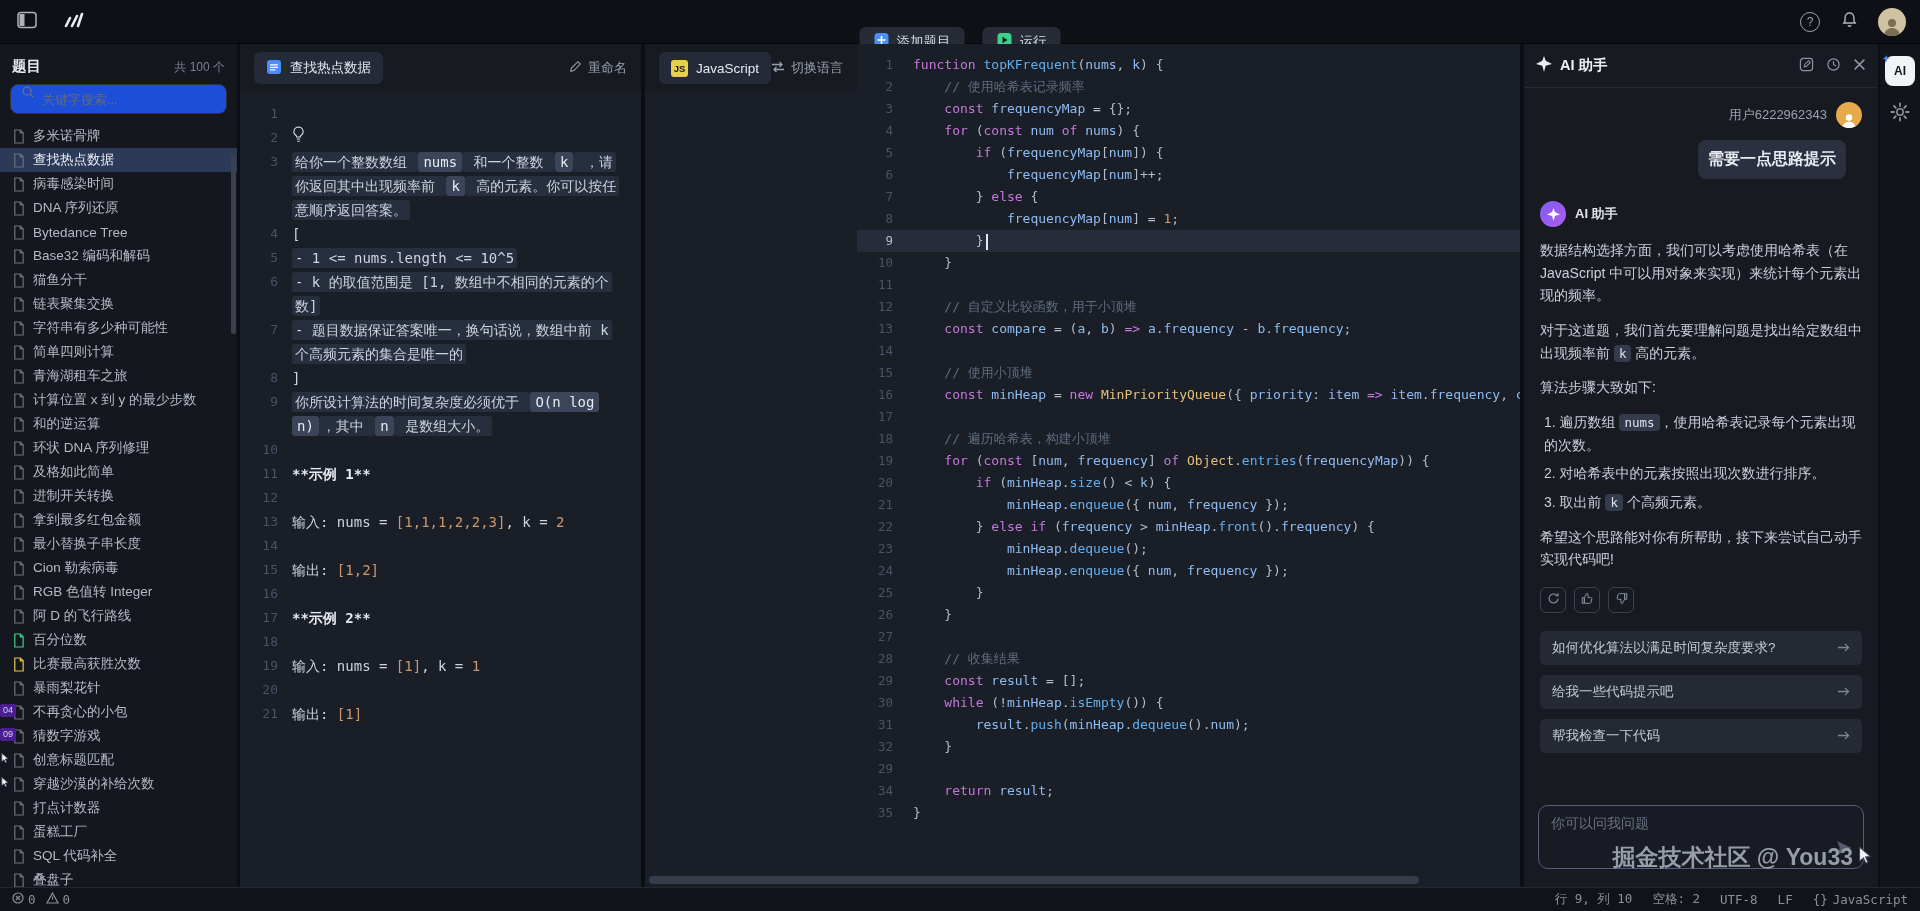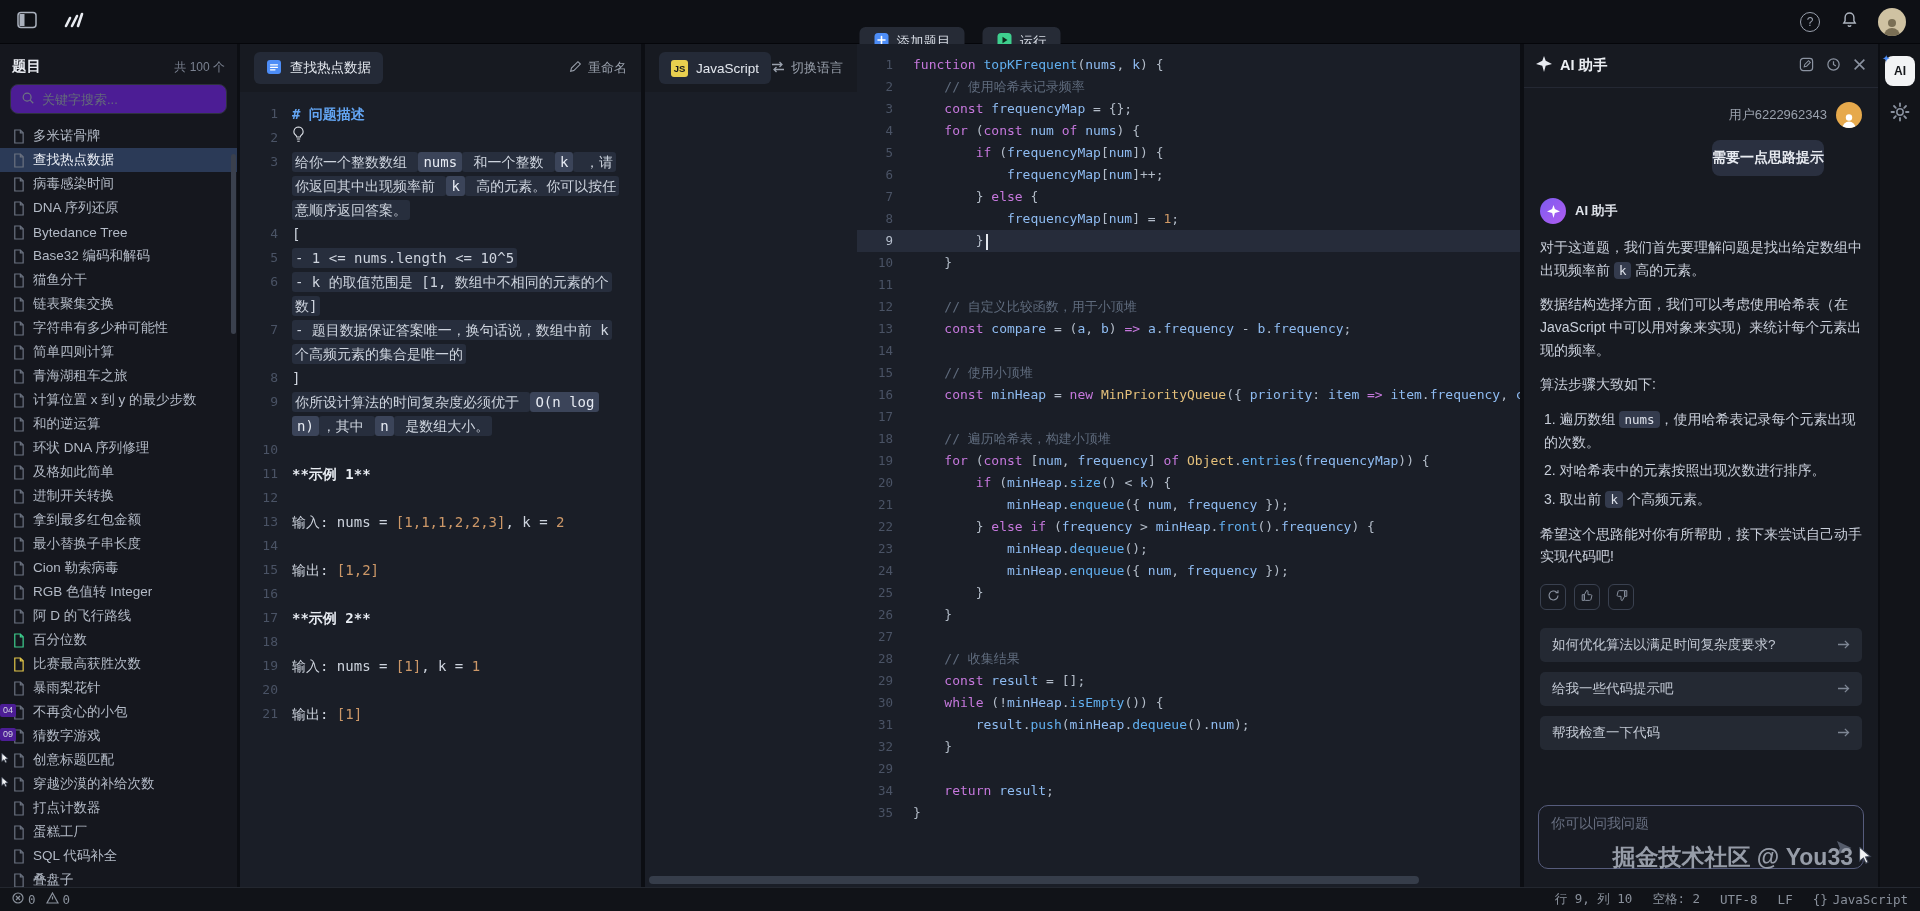--- a/index.html
+++ b/index.html
@@ -20,21 +20,21 @@
   .avatar-top { width:28px; height:28px; border-radius:50%; background:#cfc2a2; display:flex; align-items:flex-end; justify-content:center; overflow:hidden; cursor:pointer; }
 
   
   .main { flex:1; display:flex; min-height:0; }
 
   
   .sidebar { width:240px; flex:0 0 auto; background:#15171e; border-right:3px solid #0c0e13; display:flex; flex-direction:column; position:relative; }
   .sb-head { display:flex; align-items:baseline; justify-content:space-between; padding:13px 12px 8px; }
   .sb-title { color:#e8ebf1; font-size:14.5px; font-weight:700; }
   .sb-count { color:#7a8190; font-size:12px; }
-  .sb-search { margin:0 10px 10px; height:30px; background:#4c1d95; border:1px solid #2e323d; border-radius:8px; display:flex; align-items:center; gap:7px; padding:0 10px; }
+  .sb-search { margin:0 10px 10px; height:30px; background:#1d4ed8; border:1px solid #2e323d; border-radius:8px; display:flex; gap:7px; padding:0 10px; }
   .sb-search input { background:transparent; border:none; outline:none; color:#c8cdd6; font-size:13px; width:100%; font-family:inherit; }
   .sb-search input::placeholder { color:#646b7a; }
   .sb-list { flex:1; overflow:hidden; }
   .side-item { height:24px; display:flex; align-items:center; gap:8px; padding:0 10px 0 12px; font-size:13.5px; color:#b3bac6; cursor:pointer; white-space:nowrap; position:relative; }
   .side-item.active { background:#2b3a57; color:#e9edf4; }
   .si-icon { flex:0 0 auto; display:flex; }
   .si-label { overflow:hidden; text-overflow:ellipsis; }
   .si-badge { position:absolute; left:0; top:4px; background:#4c1d95; color:#d4d9e2; font-size:9px; padding:0 3px; border-radius:2px; line-height:13px; z-index:2; }
   .si-cursor { position:absolute; left:1px; top:4px; z-index:2; }
   .sb-scroll { position:absolute; right:1px; top:110px; width:5px; height:180px; background:#3a404d; border-radius:3px; }
@@ -75,21 +75,21 @@
 
   
   .ai { width:356px; flex:0 0 auto; background:#171a21; display:flex; flex-direction:column; position:relative; border-right:2px solid #0c0e13; }
   .ai-head { height:44px; display:flex; align-items:center; gap:8px; padding:0 12px; border-bottom:1px solid #242833; flex:0 0 auto; }
   .ai-title { color:#eceff4; font-size:14.5px; font-weight:700; }
   .ai-head-icons { margin-left:auto; display:flex; gap:12px; align-items:center; }
   .ai-chat { flex:1; overflow:hidden; padding:14px 16px 0; display:flex; flex-direction:column; }
   .u-row { display:flex; justify-content:flex-end; align-items:center; gap:9px; }
   .u-name { color:#9aa1ad; font-size:13px; }
   .u-avatar { width:26px; height:26px; border-radius:50%; background:#e6a94c; display:flex; align-items:flex-end; justify-content:center; overflow:hidden; }
-  .u-bubble { align-self:flex-end; margin:12px 38px 0 0; background:#2a3040; border-radius:8px; padding:9px 0; color:#e7eaf0; font-size:14px; font-weight:600; }
+  .u-bubble { align-self:flex-end; margin:12px 16px 0 0; background:#2a3040; border-radius:8px; padding:9px 10px; color:#e7eaf0; font-size:16px; font-weight:600; }
   .a-row { display:flex; align-items:center; gap:9px; margin-top:22px; }
   .a-avatar { width:26px; height:26px; border-radius:50%; background:linear-gradient(135deg,#7d5cf0,#b05cf0); display:flex; align-items:center; justify-content:center; }
   .a-name { color:#dfe3ea; font-size:13px; font-weight:600; }
   .ai-p { color:#c9cfda; font-size:14px; line-height:1.62; margin-top:12px; }
   .ai-badge { background:#343b4d; color:#dde1e9; font-family:"DejaVu Sans Mono",monospace; font-size:12.5px; padding:1px 5px; border-radius:4px; }
   .ai-steps { margin-top:6px; counter-reset:s; }
   .ai-step { color:#c9cfda; font-size:14px; line-height:1.62; margin-top:6px; padding-left:4px; }
   .ai-step::before { counter-increment:s; content:counter(s) ". "; }
   .ai-actions { display:flex; gap:8px; margin-top:16px; }
   .ai-act { width:26px; height:26px; border:1px solid #3a4150; border-radius:6px; background:none; display:flex; align-items:center; justify-content:center; cursor:pointer; }
@@ -516,21 +516,20 @@
             <svg width="13" height="13" viewBox="0 0 16 16">
                 <path d="M2 14l1-4 8-8 3 3-8 8-4 1z" fill="none" stroke="#9aa1ad" stroke-width="1.3"></path>
               </svg>
           </span>
           <span>重命名</span>
         </button>
       </div>
       <div class="md-area" id="md-area">
           <div class="md-line">
             <span class="md-gutter">1</span>
-            <div class="md-content"><span class="sg-h"># 问题描述</span></div>
           </div>
           <div class="md-line">
             <span class="md-gutter">2</span>
             <div class="md-content"><span><svg width="13" height="17" viewBox="0 0 13 17">
                   <path d="M6.5 1a4.6 4.6 0 0 0-2.7 8.3c.5.4.9 1 .9 1.7h3.6c0-.7.4-1.3.9-1.7A4.6 4.6 0 0 0 6.5 1z" fill="none" stroke="#d9dde4" stroke-width="1.1"></path>
                   <path d="M4.8 13h3.4M5.3 15.2h2.4" stroke="#d9dde4" stroke-width="1.1"></path>
                 </svg></span></div>
           </div>
           <div class="md-line">
             <span class="md-gutter">3</span>
@@ -711,22 +710,22 @@
         <div class="a-row">
           <span class="a-avatar">
             <svg width="13" height="13" viewBox="0 0 16 16">
                 <path d="M8 0l1.7 4.8L16 8l-6.3 1.7L8 16l-1.7-6.3L0 8l6.3-3.2z" fill="#fff"></path>
               </svg>
           </span>
           <span class="a-name">AI 助手</span>
         </div>
 
         <div id="ai-paras">
+            <p class="ai-p"><span>数据结构选择方面，我们可以考虑使用哈希表（在 JavaScript 中可以用对象来实现）来统计每个元素出现的频率。</span></p>
             <p class="ai-p"><span>对于这道题，我们首先要理解问题是找出给定数组中出现频率前 </span><span class="ai-badge">k</span><span> 高的元素。</span></p>
-            <p class="ai-p"><span>数据结构选择方面，我们可以考虑使用哈希表（在 JavaScript 中可以用对象来实现）来统计每个元素出现的频率。</span></p>
           </div>
         <p class="ai-p">算法步骤大致如下:</p>
         <div class="ai-steps" id="ai-steps">
             <div class="ai-step"><span>遍历数组 </span><span class="ai-badge">nums</span><span>，使用哈希表记录每个元素出现的次数。</span></div>
             <div class="ai-step"><span>对哈希表中的元素按照出现次数进行排序。</span></div>
             <div class="ai-step"><span>取出前 </span><span class="ai-badge">k</span><span> 个高频元素。</span></div>
           </div>
         <p class="ai-p">希望这个思路能对你有所帮助，接下来尝试自己动手实现代码吧!</p>
 
         <div class="ai-actions">

